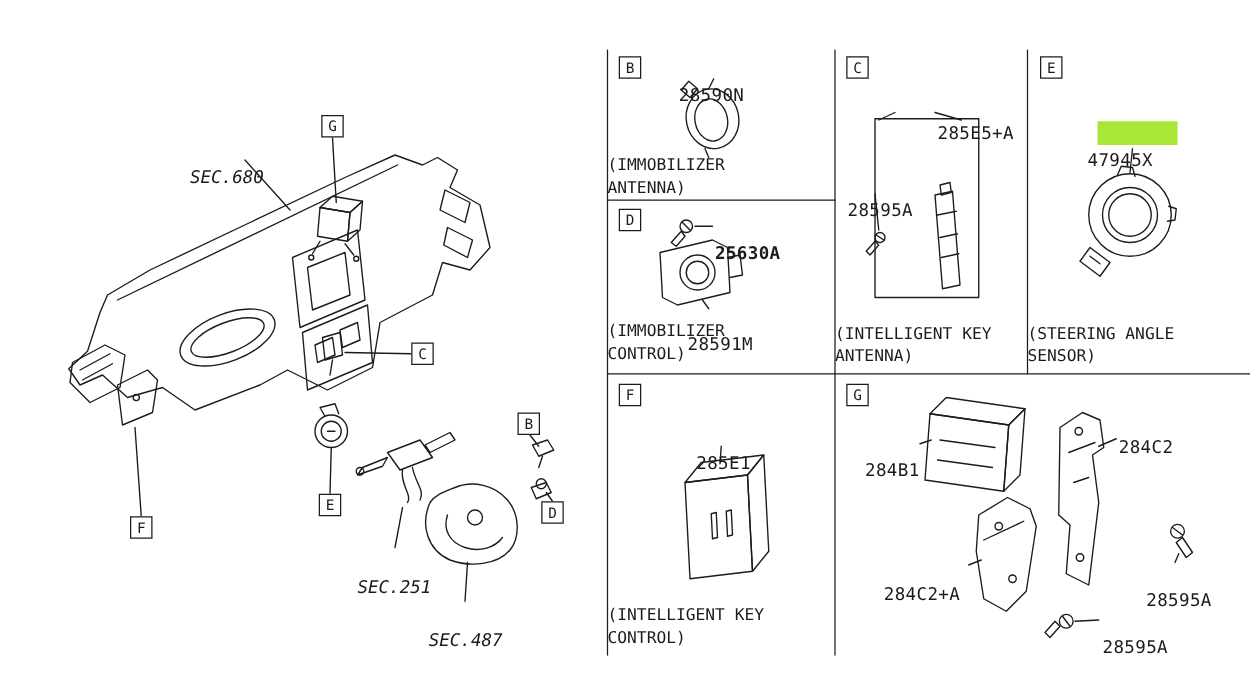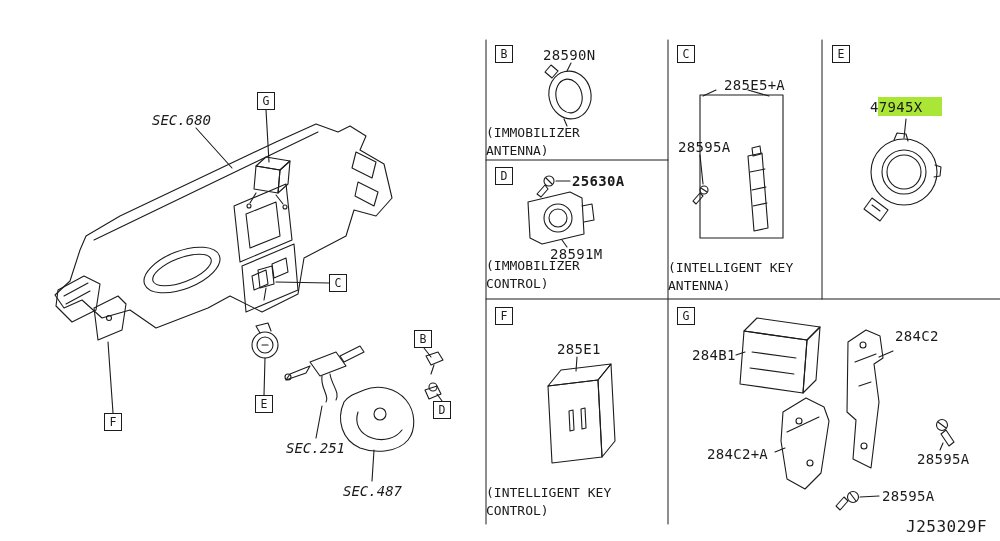--- a/index.html
+++ b/index.html
@@ -2,21 +2,21 @@
 <html><head>
 <meta charset="utf-8">
 <style>
   * { margin:0; padding:0; box-sizing:border-box; }
   html,body { background:#ffffff; }
   #screen {
     position:relative; width:1000px; height:541px; background:#fff;
     font-family:"DejaVu Sans Mono","Liberation Mono",monospace;
     color:#1b1b1b; overflow:hidden;
   }
-  .abs { position:absolute; white-space:nowrap; z-index:3; }
+  .abs { position:absolute; white-space:nowrap; z-index:3;margin-top:22px; }
   .part { font-size:14px; letter-spacing:0.3px; }
   .sec  { font-size:14px;font-style:italic; }
   .code { font-size:16px; letter-spacing:0.5px; }
   .callout {
     position:absolute; width:18px; height:18px; border:1.4px solid #1b1b1b;
     background:#fff; display:flex; align-items:center; justify-content:center;
     font-size:11.5px; z-index:3;
   }
   .caption { position:absolute; text-align:left; font-size:13px; line-height:18px; z-index:3; }
   .hl { position:absolute; z-index:2; }
@@ -230,32 +230,36 @@
   <div class="abs part" style="left:572px; top:173px;font-weight:bold;">25630A</div>
   <div class="abs part" style="left:550px; top:246px;">28591M</div>
   <div class="caption" style="left:486px; top:257px; width:170px;">
     <div>(IMMOBILIZER</div>
     <div>CONTROL)</div>
   </div>
 
   <div class="callout" style="left:677px; top:45px;">
       <span>C</span>
     </div>
-  <div class="abs part" style="left:724px; top:77px;">285E5+A</div>
+  <div class="abs part" style="left:750px; top:77px;">285E5+A</div>
   <div class="abs part" style="left:678px; top:139px;">28595A</div>
   <div class="caption" style="left:668px; top:259px; width:154px;">
     <div>(INTELLIGENT KEY</div>
     <div>ANTENNA)</div>
   </div>
 
   <div class="callout" style="left:832px; top:45px;">
       <span>E</span>
     </div>
   <div class="hl" style="left: 878px; top: 97px; width: 64px; height: 19px; background: rgb(169, 230, 54);"></div>
   <div class="abs part" style="left:870px; top:99px;">47945X</div>
+  <div class="caption" style="left:822px; top:259px; width:178px;">
+    <div>(STEERING ANGLE</div>
+    <div>SENSOR)</div>
+  </div>
 
   <div class="callout" style="left:495px; top:307px;">
       <span>F</span>
     </div>
   <div class="abs part" style="left:557px; top:341px;">285E1</div>
   <div class="caption" style="left:486px; top:484px; width:182px;">
     <div>(INTELLIGENT KEY</div>
     <div>CONTROL)</div>
   </div>
 

